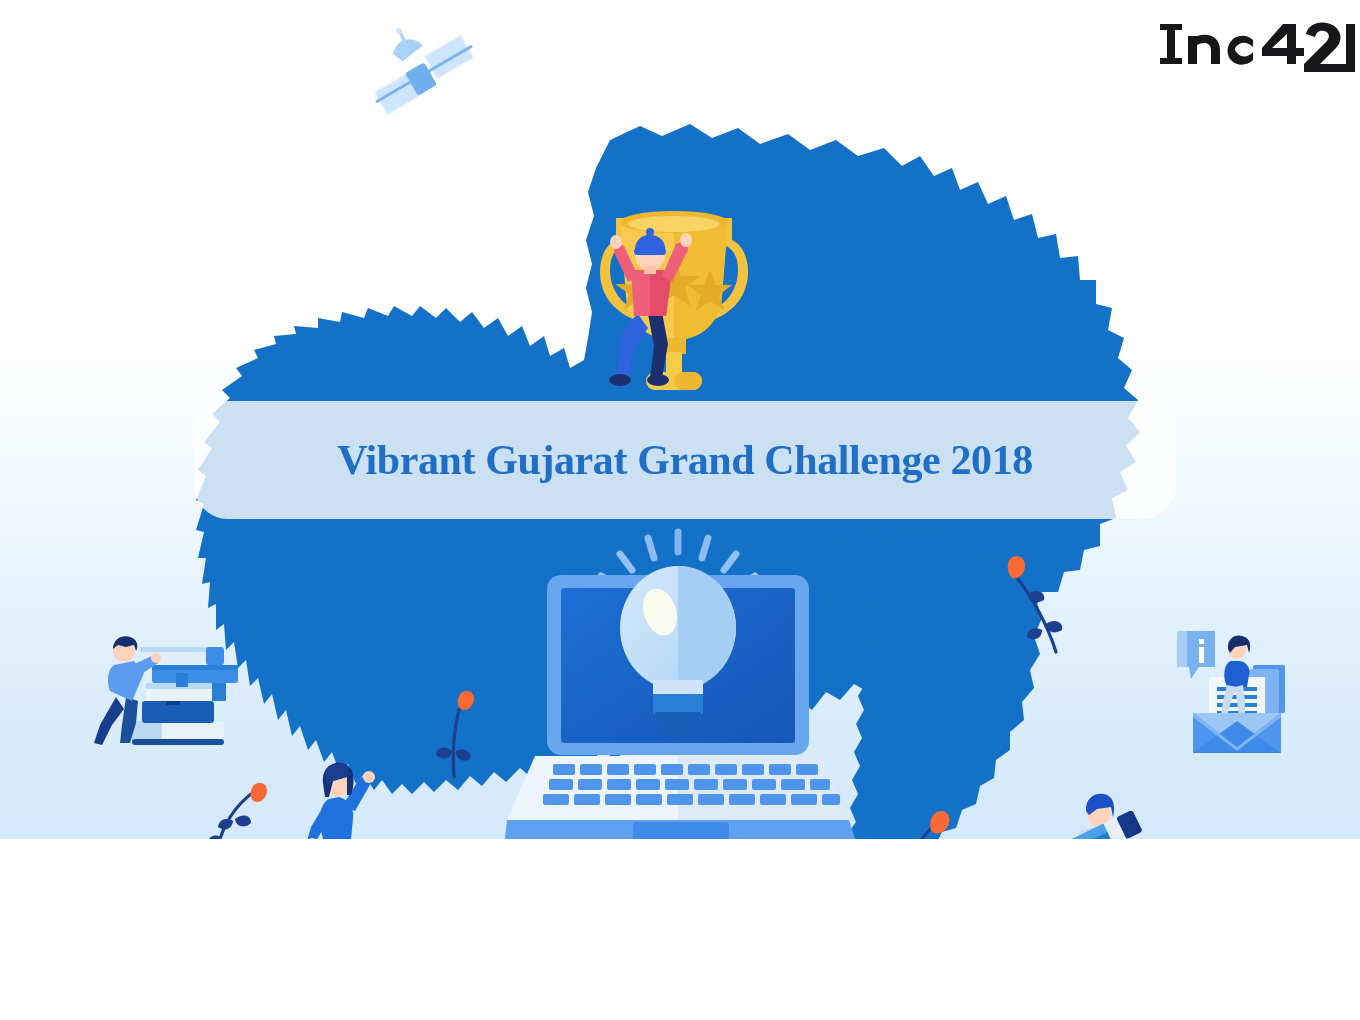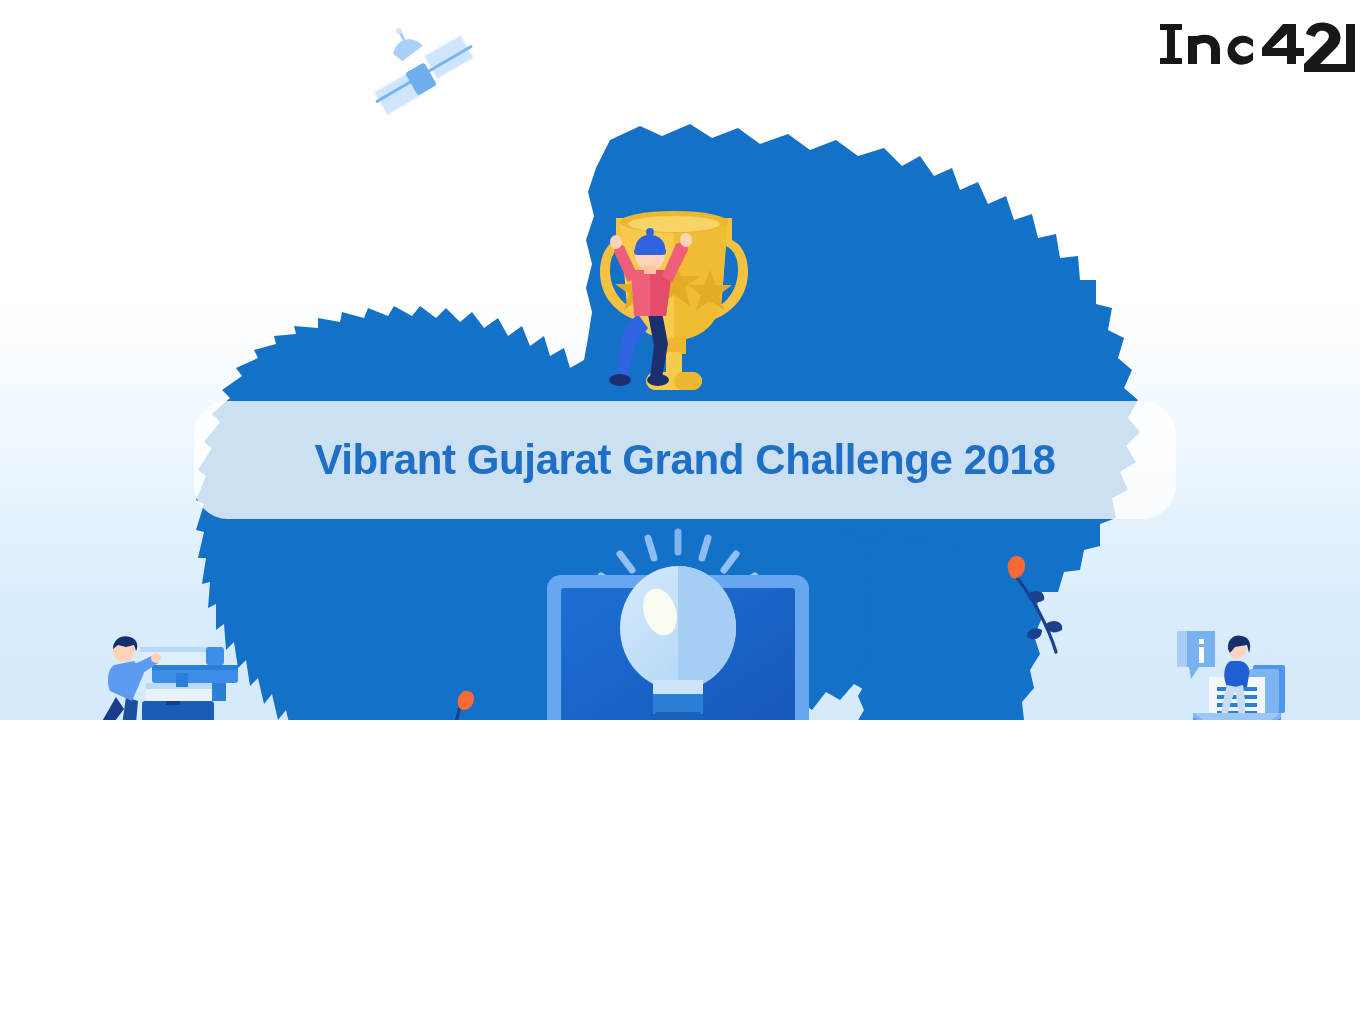--- a/index.html
+++ b/index.html
@@ -3,23 +3,23 @@
 <meta charset="utf-8">
 <style>
   html, body {
     margin: 0;
     padding: 0;
     background: #ffffff;
   }
   #stage {
     position: relative;
     width: 1360px;
-    height: 720px;
+    height: 839px;
     overflow: hidden;
-    font-family: Liberation Sans, sans-serif;
+    font-family: Liberation Serif, serif;
     background: linear-gradient(180deg,
       #ffffff 0%,
       #ffffff 42%,
       #fbfdff 47%,
       #f3faff 56%,
       #e9f5fe 66%,
       #e0f0fd 76%,
       #d9ecfc 86%,
       #d4e9fb 100%);
   }

